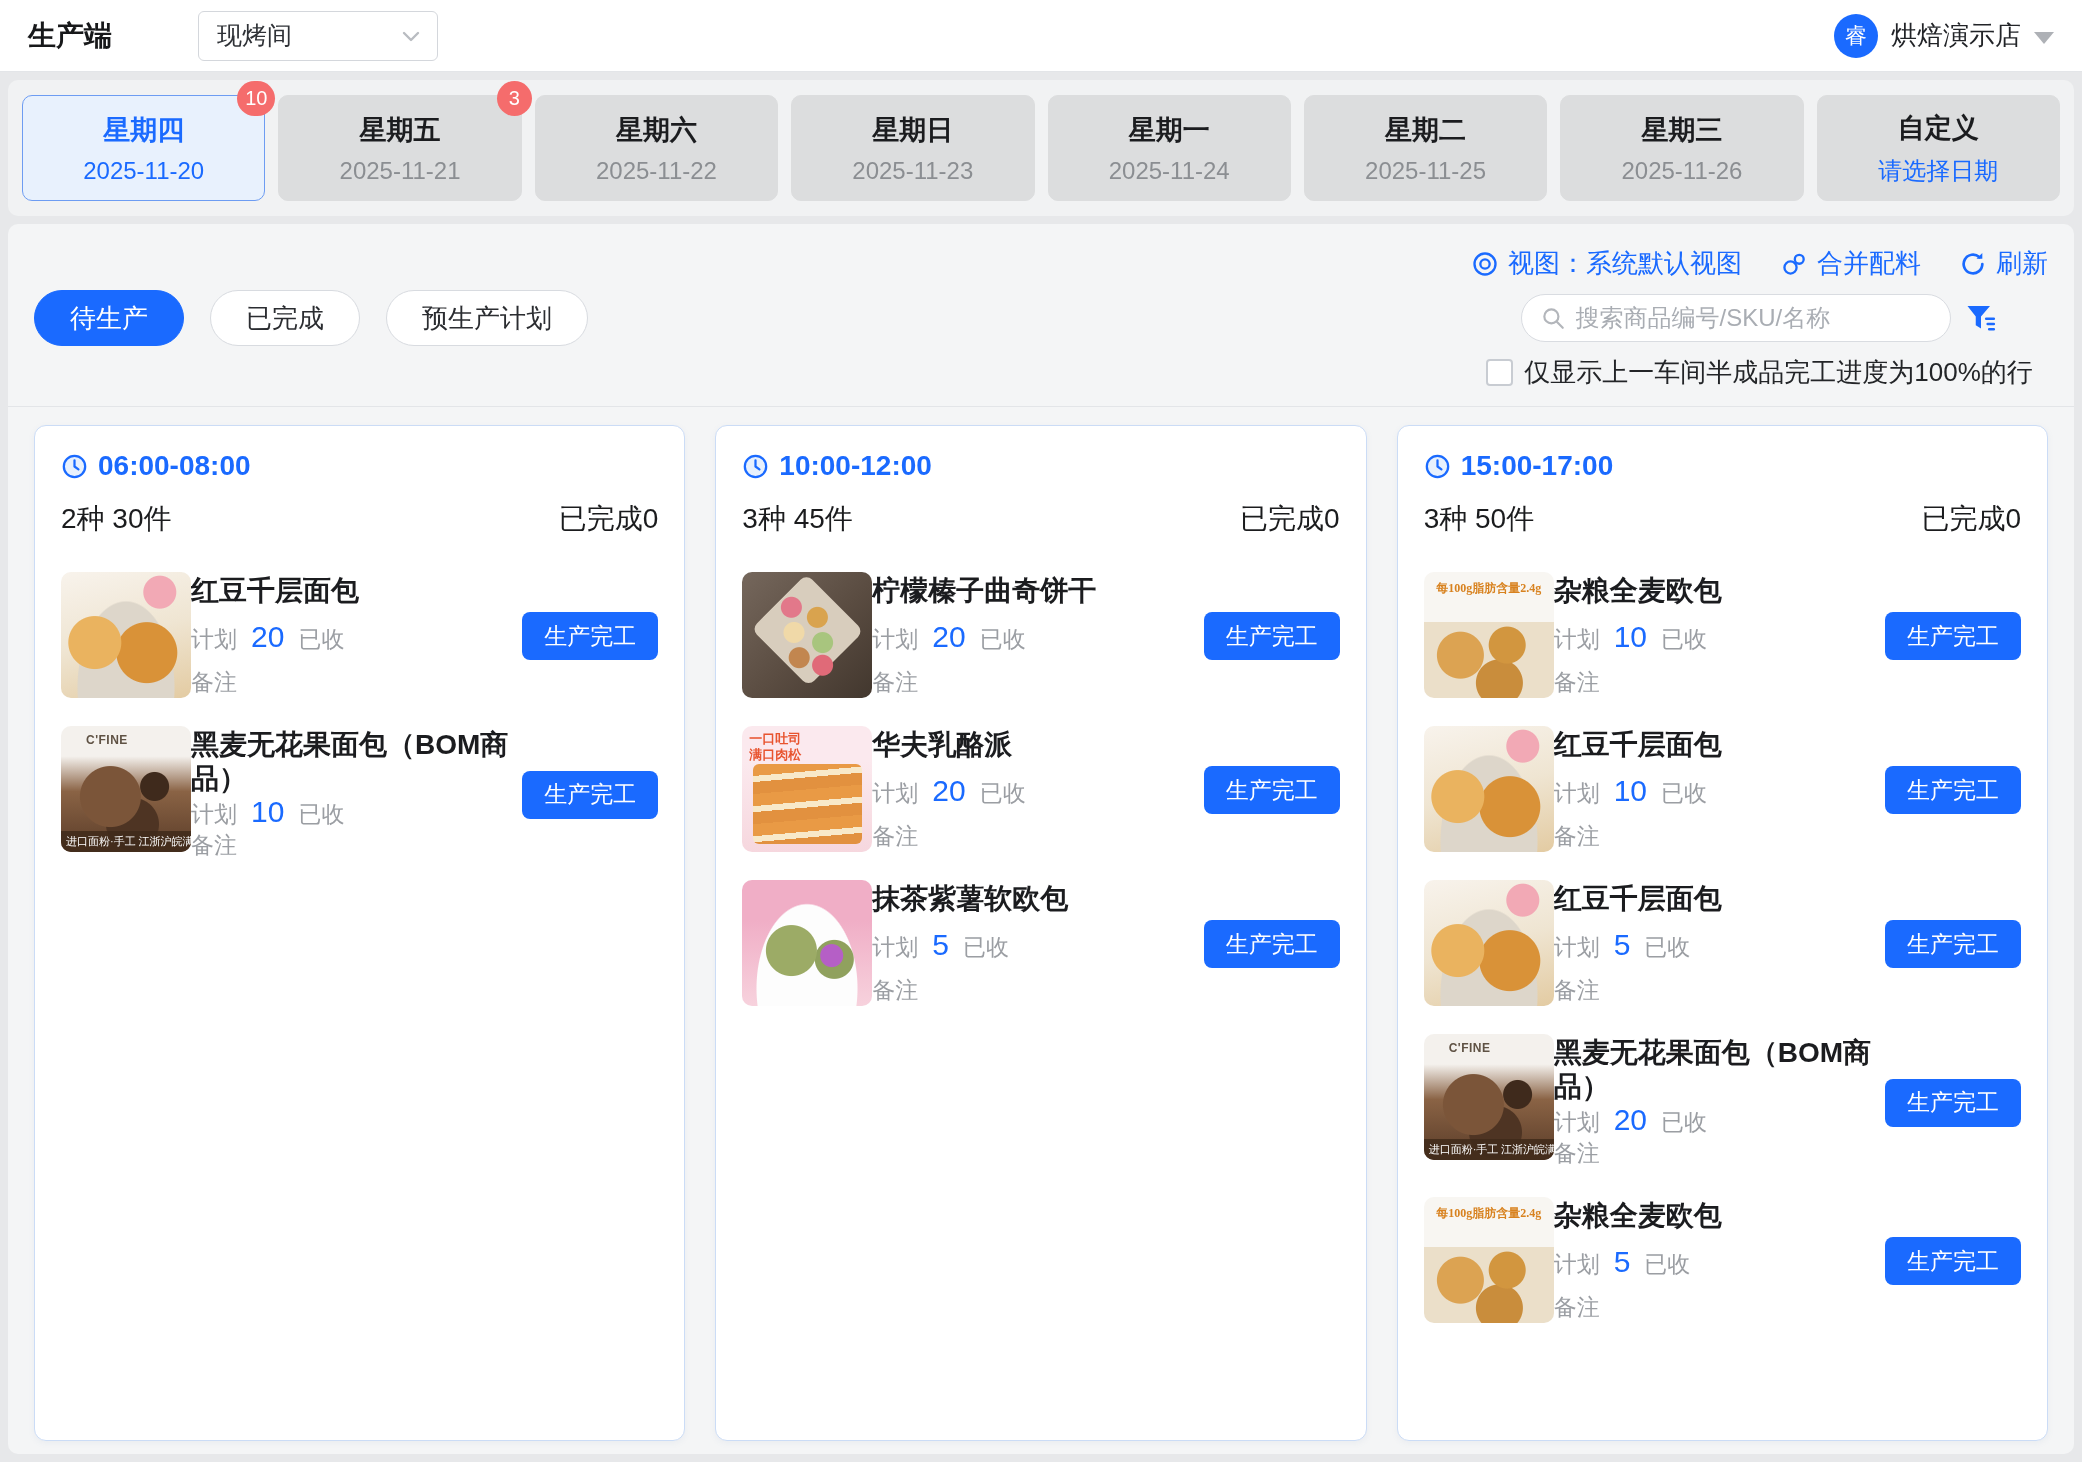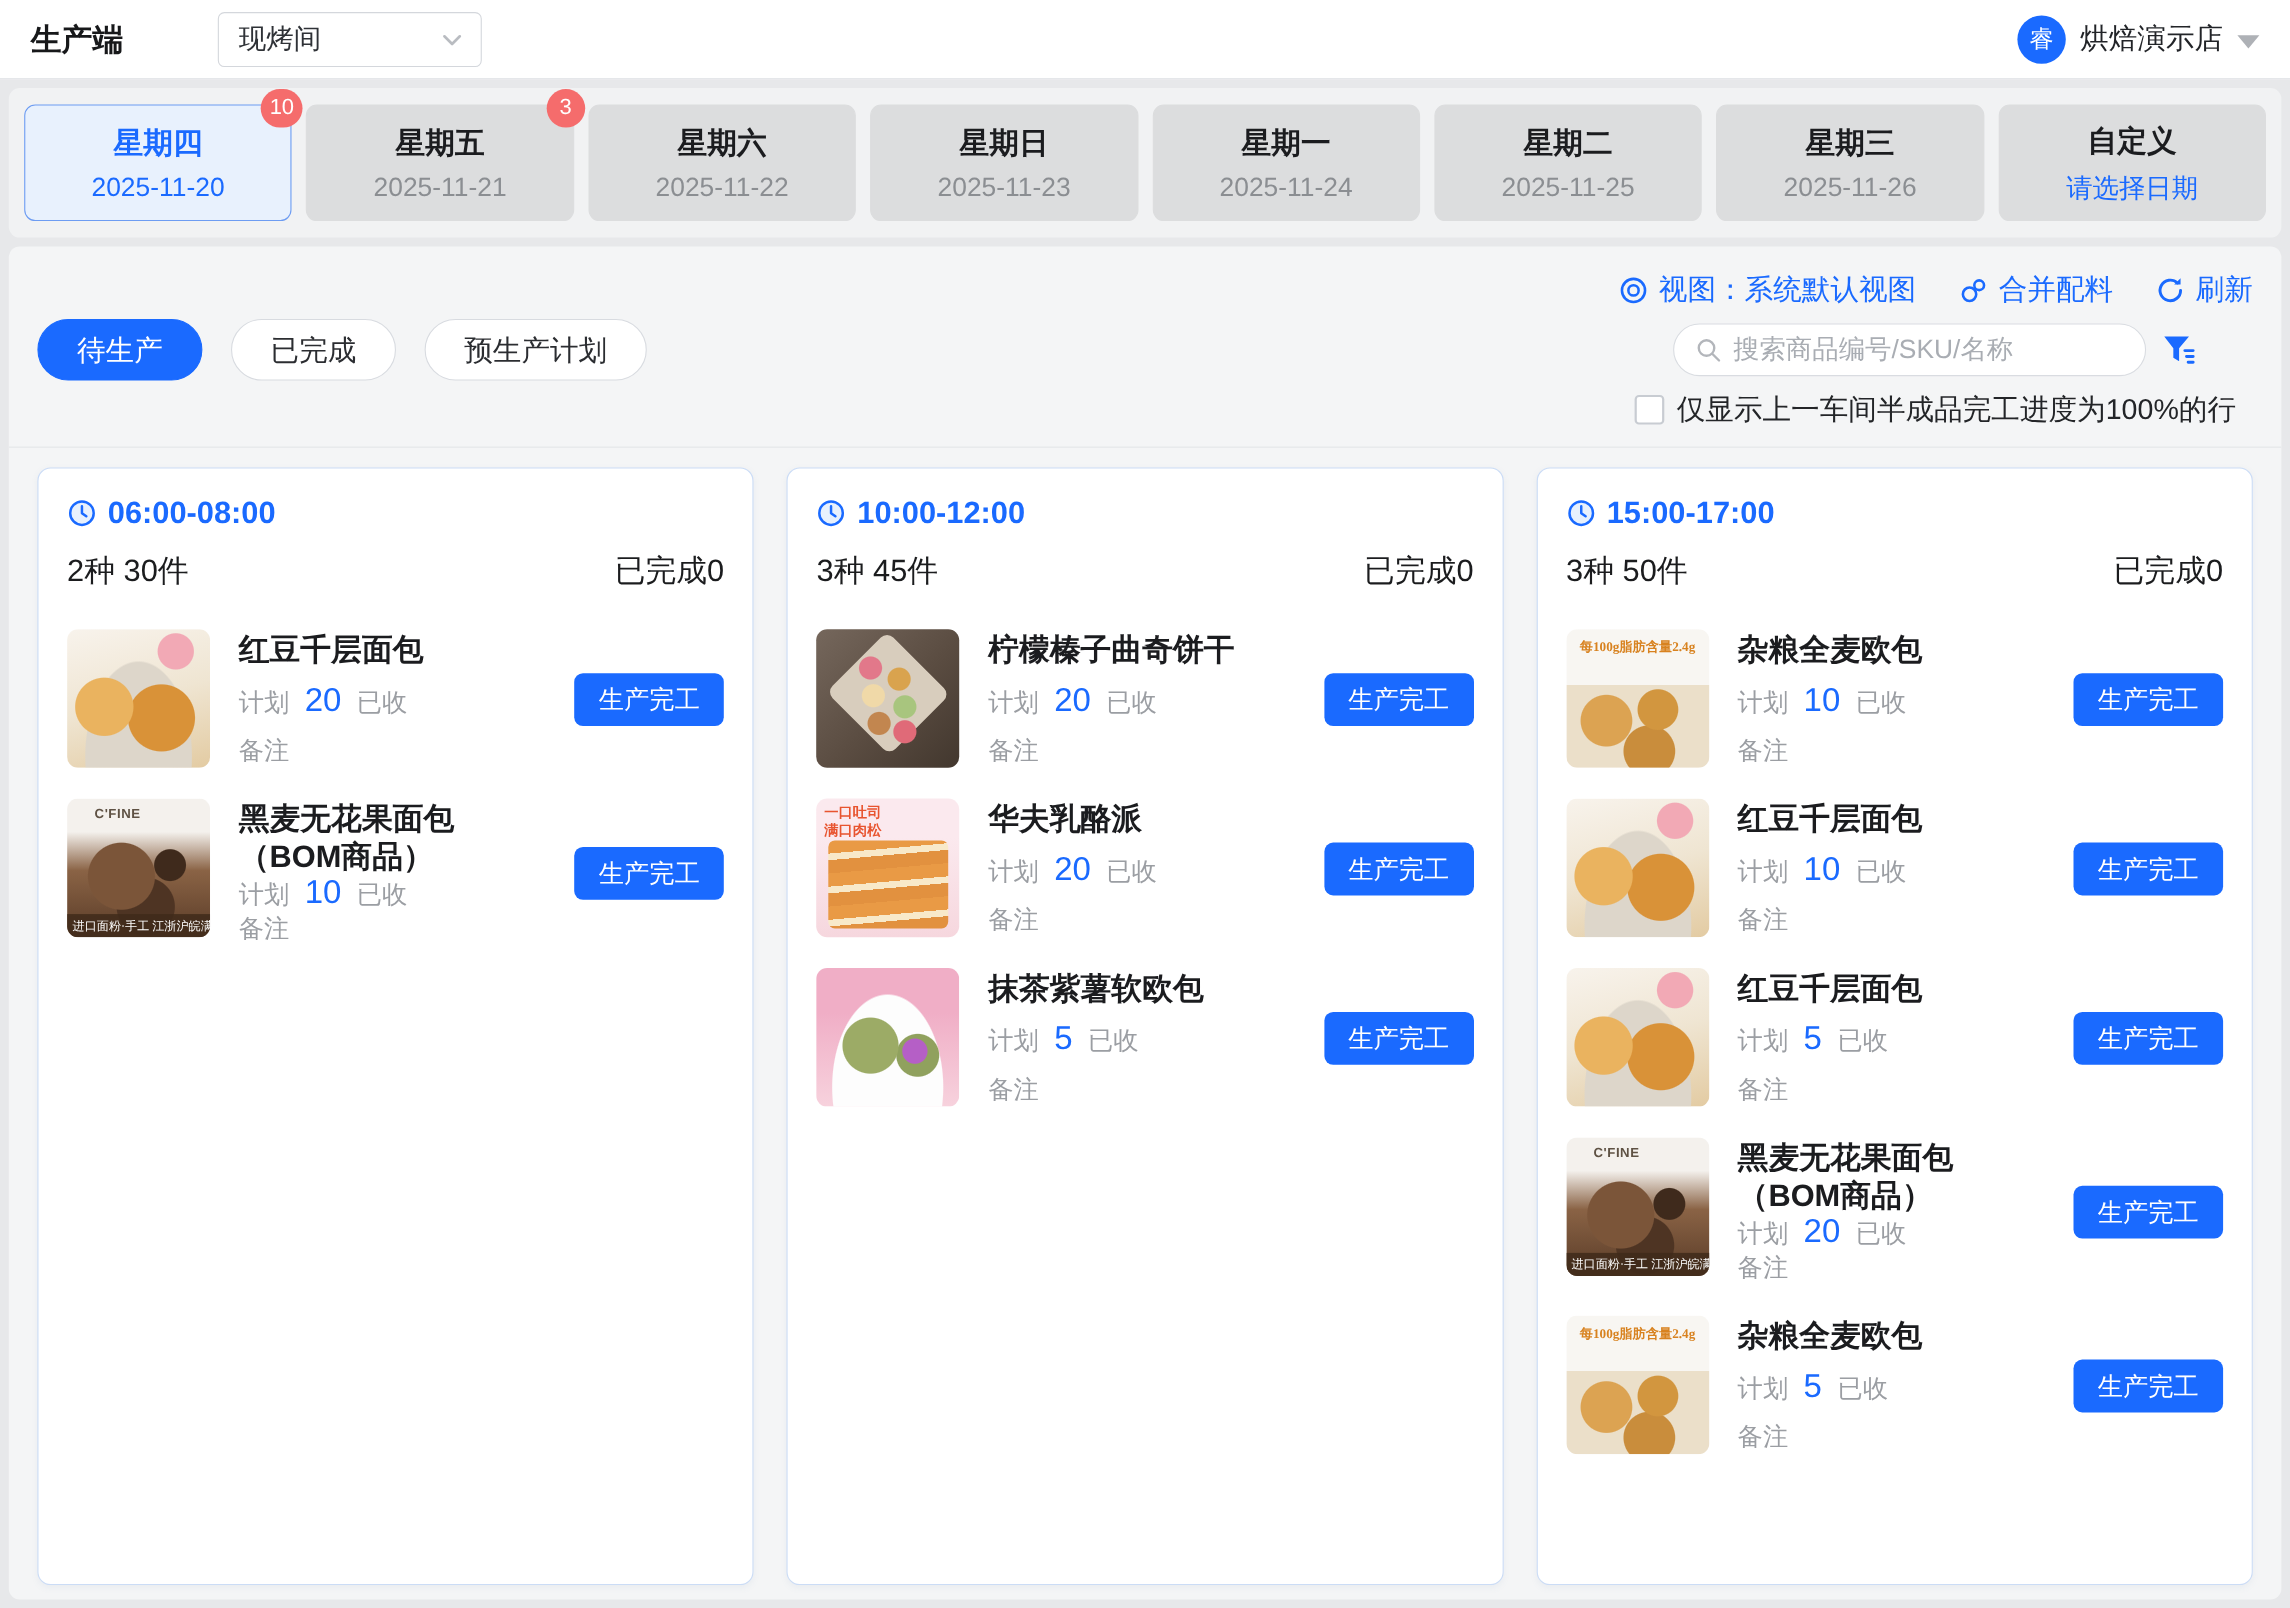--- a/index.html
+++ b/index.html
@@ -57,21 +57,21 @@
   .divider{height:1px;background:#e3e5e8;}
 
   
   .board{display:flex;gap:30px;padding:18px 26px 0;align-items:flex-start;}
   .col-card{flex:1;height:1016px;background:#fff;border:1.5px solid #cbdcf6;border-radius:12px;
     padding:24px 26px;box-shadow:0 2px 6px rgba(110,135,180,.08);display:flex;flex-direction:column;}
   .time-row{display:flex;align-items:center;gap:10px;}
   .time-range{font-size:28px;font-weight:600;color:var(--accent);}
   .sum-row{display:flex;justify-content:space-between;margin-top:18px;font-size:28px;color:#1b1c1e;}
   .rows{margin-top:8px;}
-  .prow{display:flex;gap:26px;margin-top:26px;min-height:128px;}
+  .prow{display:flex;margin-top:26px;min-height:128px;}
   .pmid{flex:1;display:flex;flex-direction:column;justify-content:space-between;padding:2px 0;}
   .pname{font-size:28px;font-weight:700;color:#1b1c1f;line-height:1.2;}
   .pplan{display:flex;align-items:baseline;gap:14px;}
   .glabel{font-size:23px;color:#9b9ea3;}
   .qty{font-size:30px;color:var(--accent);}
   .done-btn{align-self:center;height:48px;padding:0 22px;border:none;border-radius:8px;
     background:var(--accent);color:#fff;font-size:23px;cursor:pointer;flex:none;}
 
   
   .thumb{width:130px;height:126px;border-radius:10px;flex:none;position:relative;overflow:hidden;background:#eee;}

